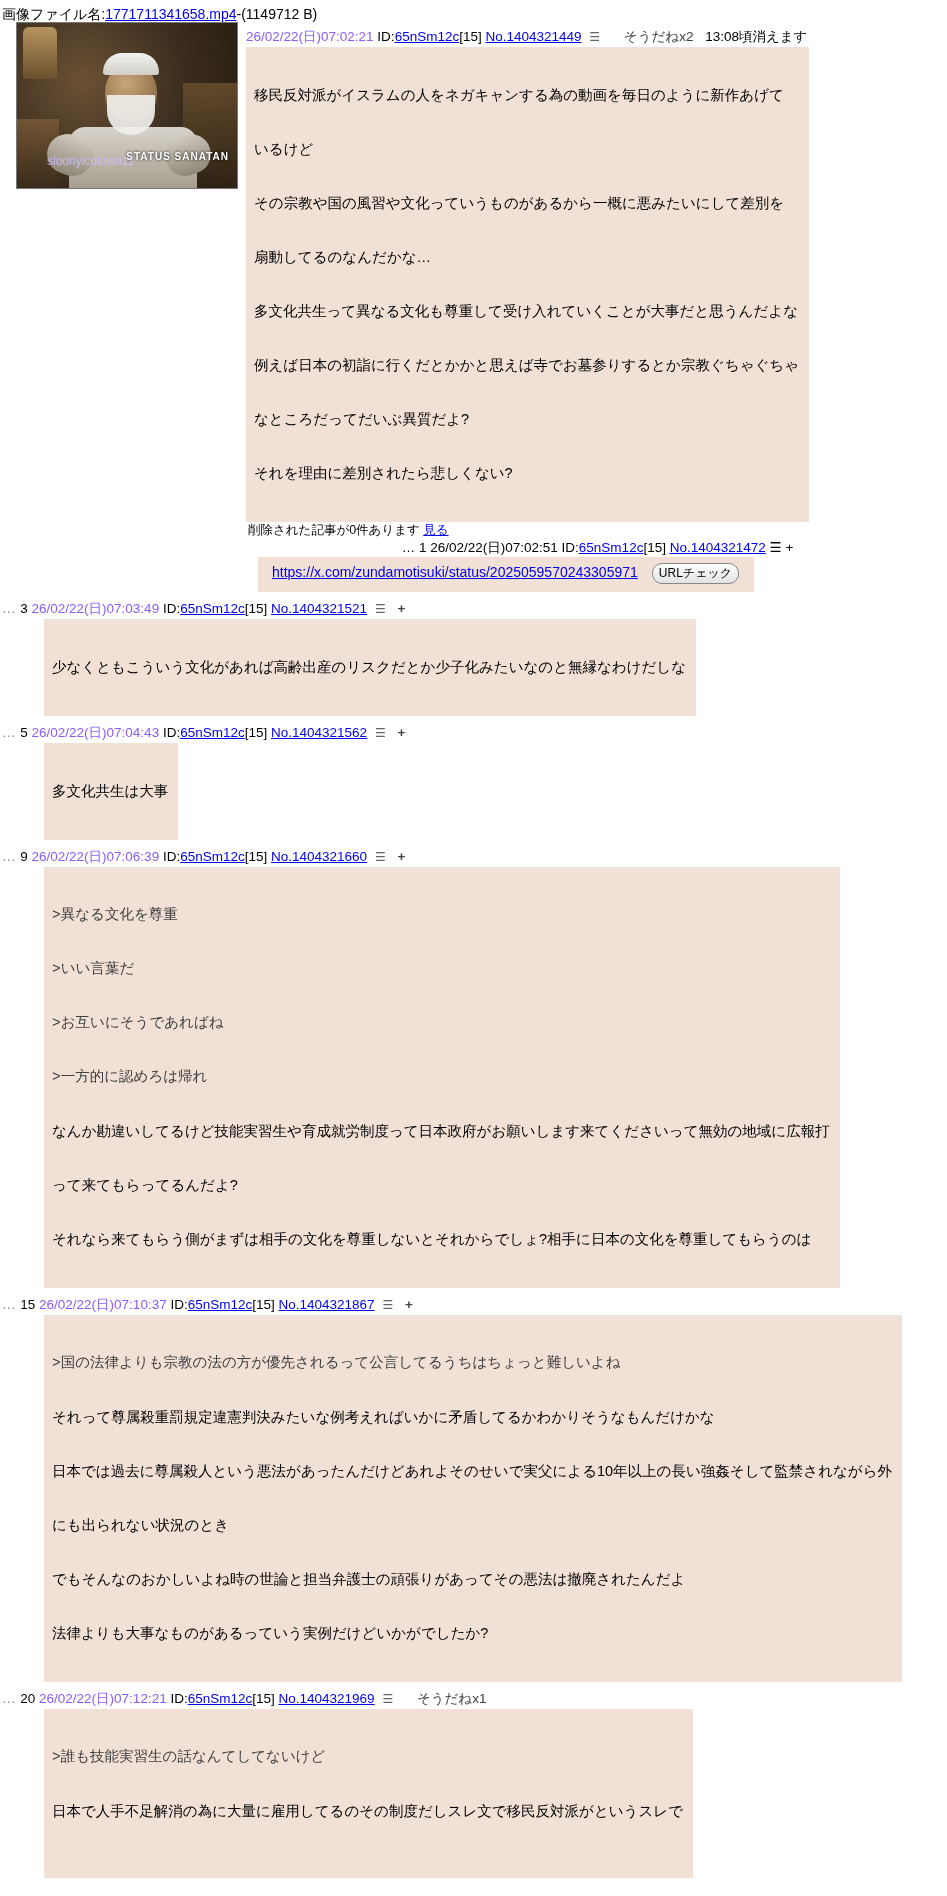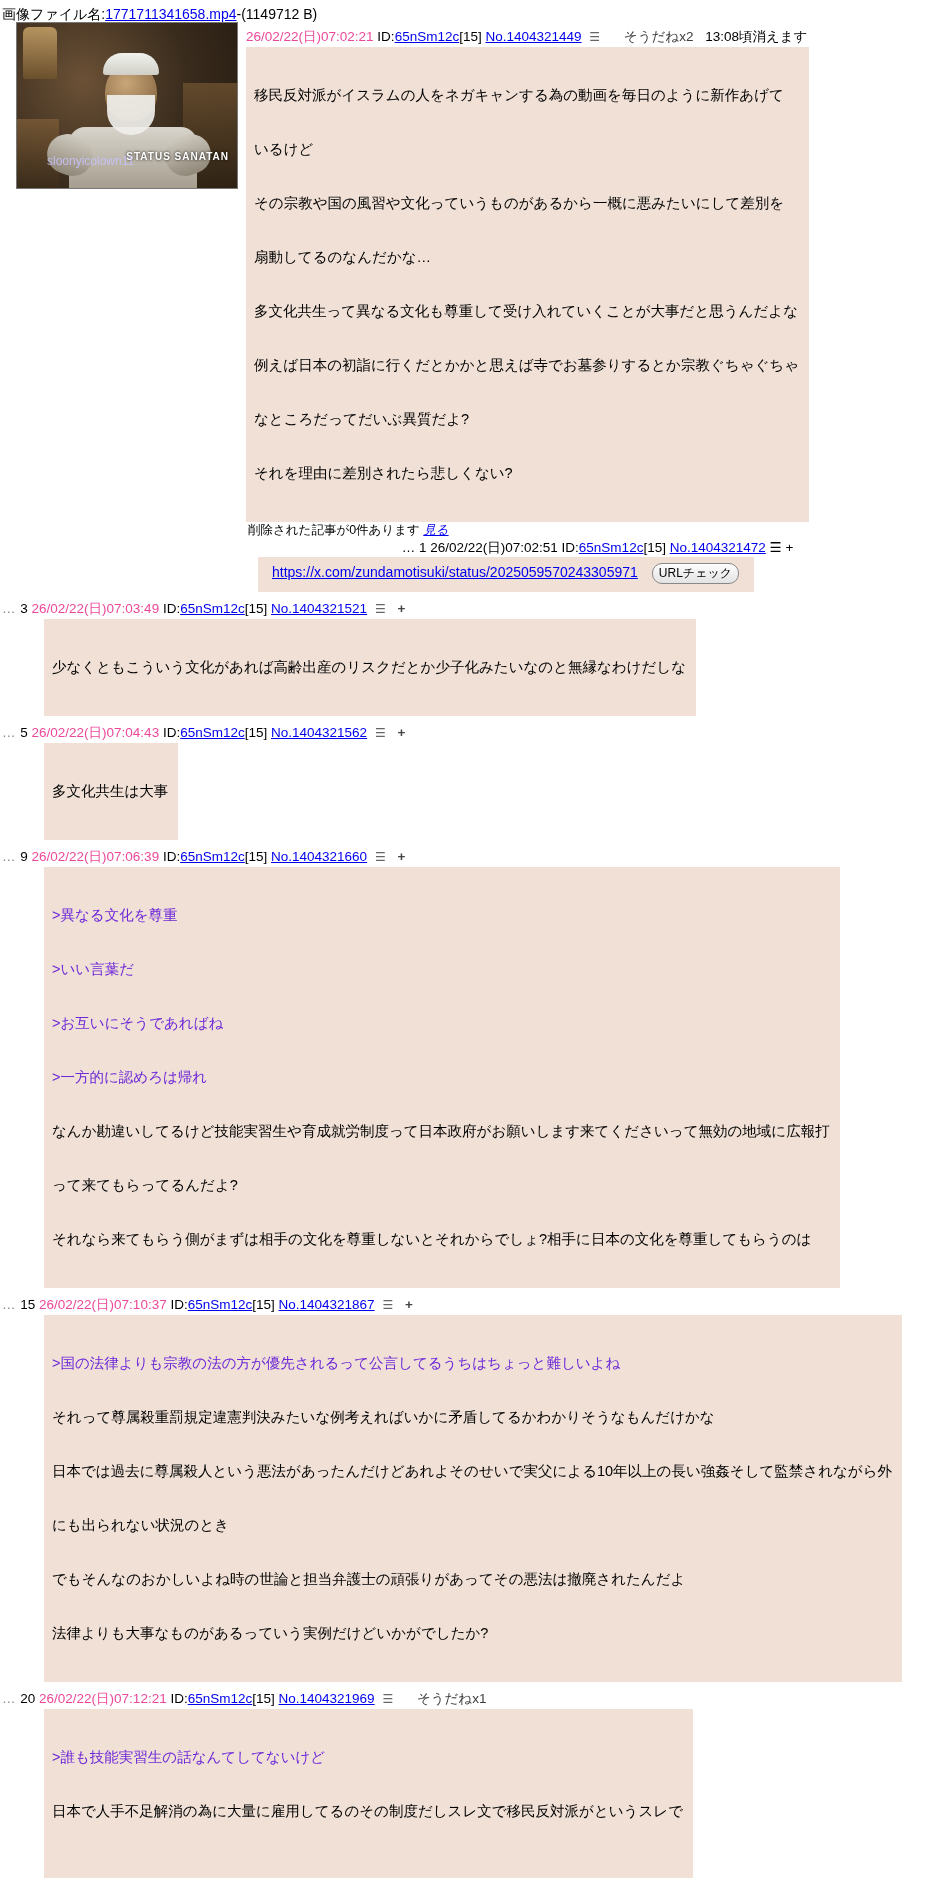--- a/index.html
+++ b/index.html
@@ -112,21 +112,21 @@
     padding: 0;
   }
   .post-head {
     font-size: 13.5px;
     line-height: 17px;
     white-space: nowrap;
     padding: 2px 0 1px 2px;
   }
   .post-head .dots { color: #888; letter-spacing: 1px; }
   .post-head .num { color: #000; }
-  .post-head .date { color: #ec4899; }
+  .post-head .date { color: #8b5cf6; }
   .post-head .idlabel { color: #000; }
   .post-head a.idlink,
   .post-head a.nolink {
     color: #0000ee;
     text-decoration: underline;
   }
   .post-head .cnt { color: #000; }
   .post-head .menu-icon {
     display: inline-block;
     color: #666;
@@ -153,36 +153,36 @@
     background: #f0e0d6;
     display: inline-block;
     padding: 3px 10px 4px 8px;
     line-height: 18px;
     font-size: 14.5px;
     white-space: pre-wrap;
     color: #800000;
     border: 0;
   }
   .body-box .plain { color: #000000; display: block; }
-  .body-box .quote { color: #6d28d9; display: block; }
+  .body-box .quote { color: #404040; display: block; font-family: Liberation Mono, monospace; }
 
   
   .first-post .post-head { padding-left: 246px; }
   .first-post .body-wrap { padding-left: 246px; }
   .first-post .body-box { background: #f0e0d6; }
 
   .indent { padding-left: 44px; }
 
   
   .del-note {
     padding-left: 248px;
     font-size: 12.5px;
     color: #000;
   }
-  .del-note a { color: #0000ee; text-decoration: underline; font-style: italic; }
+  .del-note a { color: #0000ee; text-decoration: underline; }
   .sub-head {
     padding-left: 248px;
     font-size: 13.5px;
     white-space: nowrap;
     text-align: center;
   }
   .sub-body {
     margin-left: 258px;
     background: #f0e0d6;
     display: inline-block;

